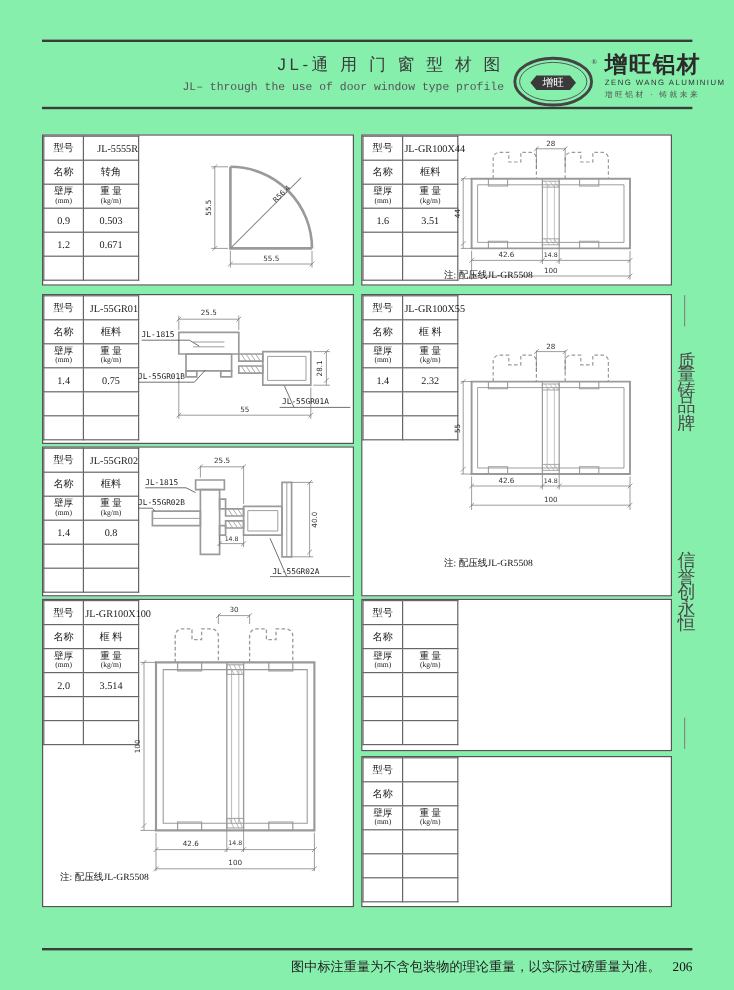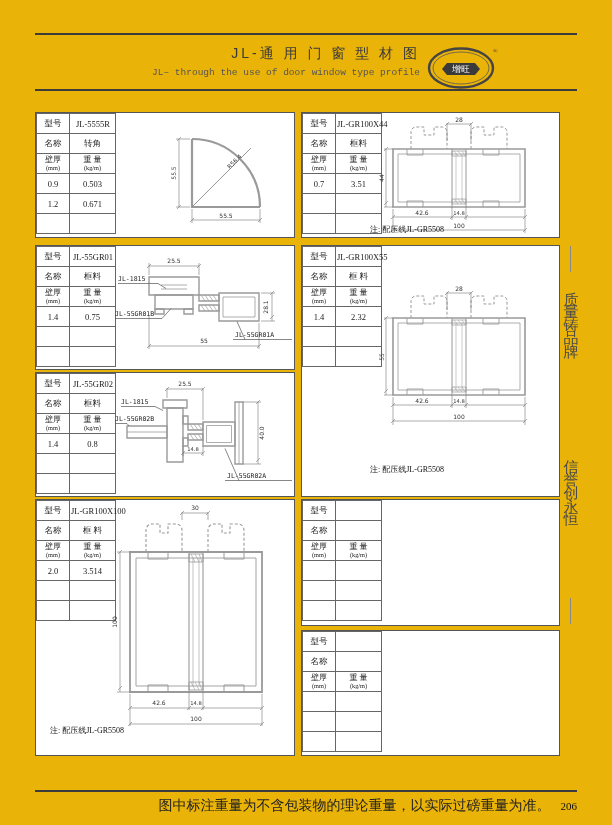--- a/index.html
+++ b/index.html
@@ -1,73 +1,78 @@
 <!DOCTYPE html>
 <html><head>
 <meta charset="utf-8">
 <style>
   *{margin:0;padding:0;box-sizing:border-box}
   html,body{background:#e9e9e9}
-  .page{position:relative;width:612px;height:825px;background:#eab308;overflow:hidden;
+  .page{position:relative;width:612px;height:825px;background:#86efac;overflow:hidden;
         font-family:"Liberation Serif","DejaVu Serif",serif;color:#222}
   .rule{position:absolute;left:35px;width:542px;height:2px;background:#3c3c3c}
   
   .titles{position:absolute;left:35px;top:45px;width:385px;text-align:right}
   .t-cn{font-size:14px;letter-spacing:3px;color:#3a3a3a;font-family:"Liberation Sans","DejaVu Sans",sans-serif}
   .t-en{font-size:9.5px;color:#555;margin-top:4px;font-family:Liberation Mono, monospace}
   .logo{position:absolute;left:427px;top:45px;display:flex;align-items:flex-start;gap:5px}
   .logo-right{display:flex;flex-direction:column}
   .brand{font-size:19px;font-weight:bold;letter-spacing:1px;color:#2b2b2b;line-height:1;
          font-family:"Liberation Sans","DejaVu Sans",sans-serif}
   .brand-en{font-size:6.5px;letter-spacing:1.2px;color:#333;margin-top:2px;
             font-family:"Liberation Sans","DejaVu Sans",sans-serif}
   .brand-slogan{font-size:6.5px;letter-spacing:2px;color:#555;margin-top:2px}
   
   .panel{position:absolute;border:1px solid #555;background:#fff}
   .spec{border-collapse:collapse;table-layout:fixed;width:80px}
   .spec td{border:1px solid #666;height:20px;text-align:center;vertical-align:middle;
            font-size:8.5px;color:#1a1a1a;padding:0}
   .spec td.c1{width:33px}
-  .spec .m{text-align:center;padding-left:1px;white-space:nowrap;overflow:visible}
+  .spec .m{text-align:right;padding-left:1px;white-space:nowrap;overflow:visible}
   .spec .hd{line-height:1.05;font-size:8px}
   .spec .u{font-size:6.3px;line-height:1}
   .diag{position:absolute;overflow:visible}
   .dim{font-size:6px;fill:#333;font-family:"DejaVu Sans","Liberation Sans",sans-serif}
   .dim2{font-size:5.2px;fill:#333;font-family:"DejaVu Sans","Liberation Sans",sans-serif}
   .lbl{font-size:6.5px;fill:#222;font-family:"DejaVu Sans Mono","Liberation Mono",monospace}
   .ldr{stroke:#555;stroke-width:0.7;fill:none}
   .pnote{position:absolute;font-size:8px;color:#111;white-space:nowrap}
   
   .vline{position:absolute;left:570px;width:1px;height:26px;background:#888}
   .vslogan{position:absolute;left:561px;writing-mode:vertical-rl;text-orientation:upright;
            font-size:15px;letter-spacing:13px;color:#4a4a4a;
            font-family:"Liberation Sans","DejaVu Sans",sans-serif}
   
   .footer{position:absolute;left:35px;top:796px;width:542px;text-align:right}
-  .f-note{font-size:14px;color:#222}
+  .f-note{font-size:11px;color:#222}
   .f-page{font-size:11px;color:#111;margin-left:10px;font-family:"Liberation Serif",serif}
 </style>
 </head>
 <body>
 
 <div class="page">
 
   <div class="rule" style="top:33px"></div>
   <div class="titles">
     <div class="t-cn">JL-通 用 门 窗 型 材 图</div>
     <div class="t-en">JL– through the use of door window type profile</div>
   </div>
   <div class="logo">
     <svg width="72" height="46" viewBox="0 0 72 46">
       <ellipse cx="34" cy="23" rx="32" ry="19.5" fill="none" stroke="#444" stroke-width="2.4"></ellipse>
       <ellipse cx="34" cy="23" rx="28" ry="16" fill="none" stroke="#555" stroke-width="0.8"></ellipse>
       <path d="M20,18 h28 l5,6 -5,6 h-28 l-5,-6 z" fill="#3a3a3a"></path>
       <text x="34" y="27" text-anchor="middle" font-size="9" fill="#fff" font-family="Liberation Sans,sans-serif">增旺</text>
       <text x="66" y="8" font-size="6" fill="#333">®</text>
     </svg>
+    <div class="logo-right">
+      <div class="brand">增旺铝材</div>
+      <div class="brand-en">ZENG WANG ALUMINIUM</div>
+      <div class="brand-slogan">增旺铝材 · 铸就未来</div>
+    </div>
   </div>
   <div class="rule" style="top:89px"></div>
 
   <div class="panel" style="left:35px;top:112px;width:260px;height:126px">
     <table class="spec">
       <tbody>
           <tr>
             <td class="c1">型号</td>
           <td class="m">JL-5555R</td>
           </tr>
@@ -326,21 +331,21 @@
             <td class="c1 hd">
             <div>壁厚</div>
             <div class="u">(mm)</div>
             </td>
           <td class="hd">
             <div>重 量</div>
             <div class="u">(kg/m)</div>
             </td>
           </tr>
       <tr>
-            <td class="c1">0.7</td>
+            <td class="c1">1.6</td>
           <td>3.51</td>
           </tr>
       <tr>
             <td class="c1"></td>
           <td></td>
           </tr>
       <tr>
             <td class="c1"></td>
           <td></td>
           </tr>

